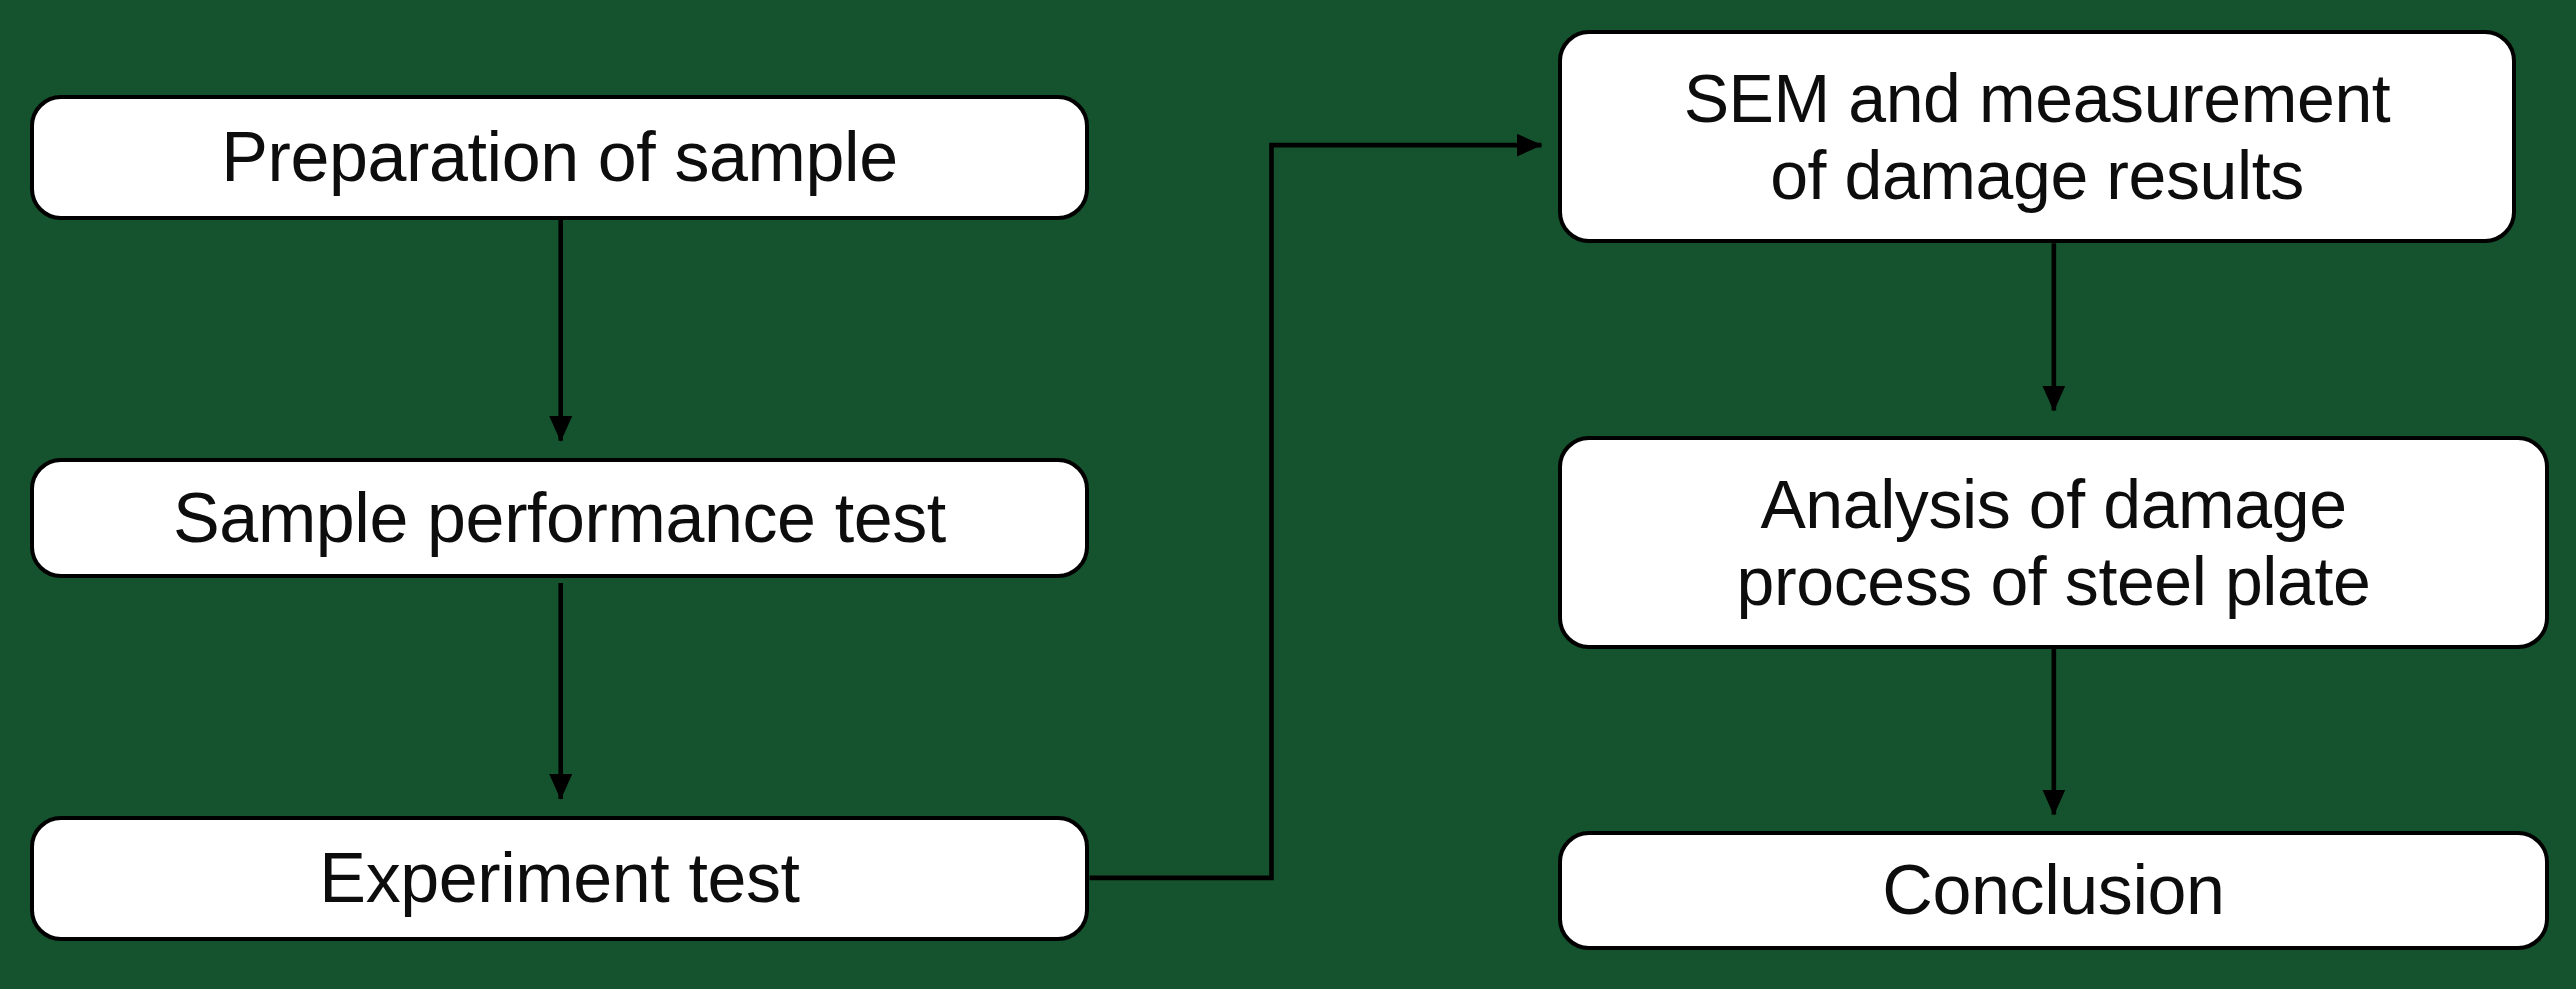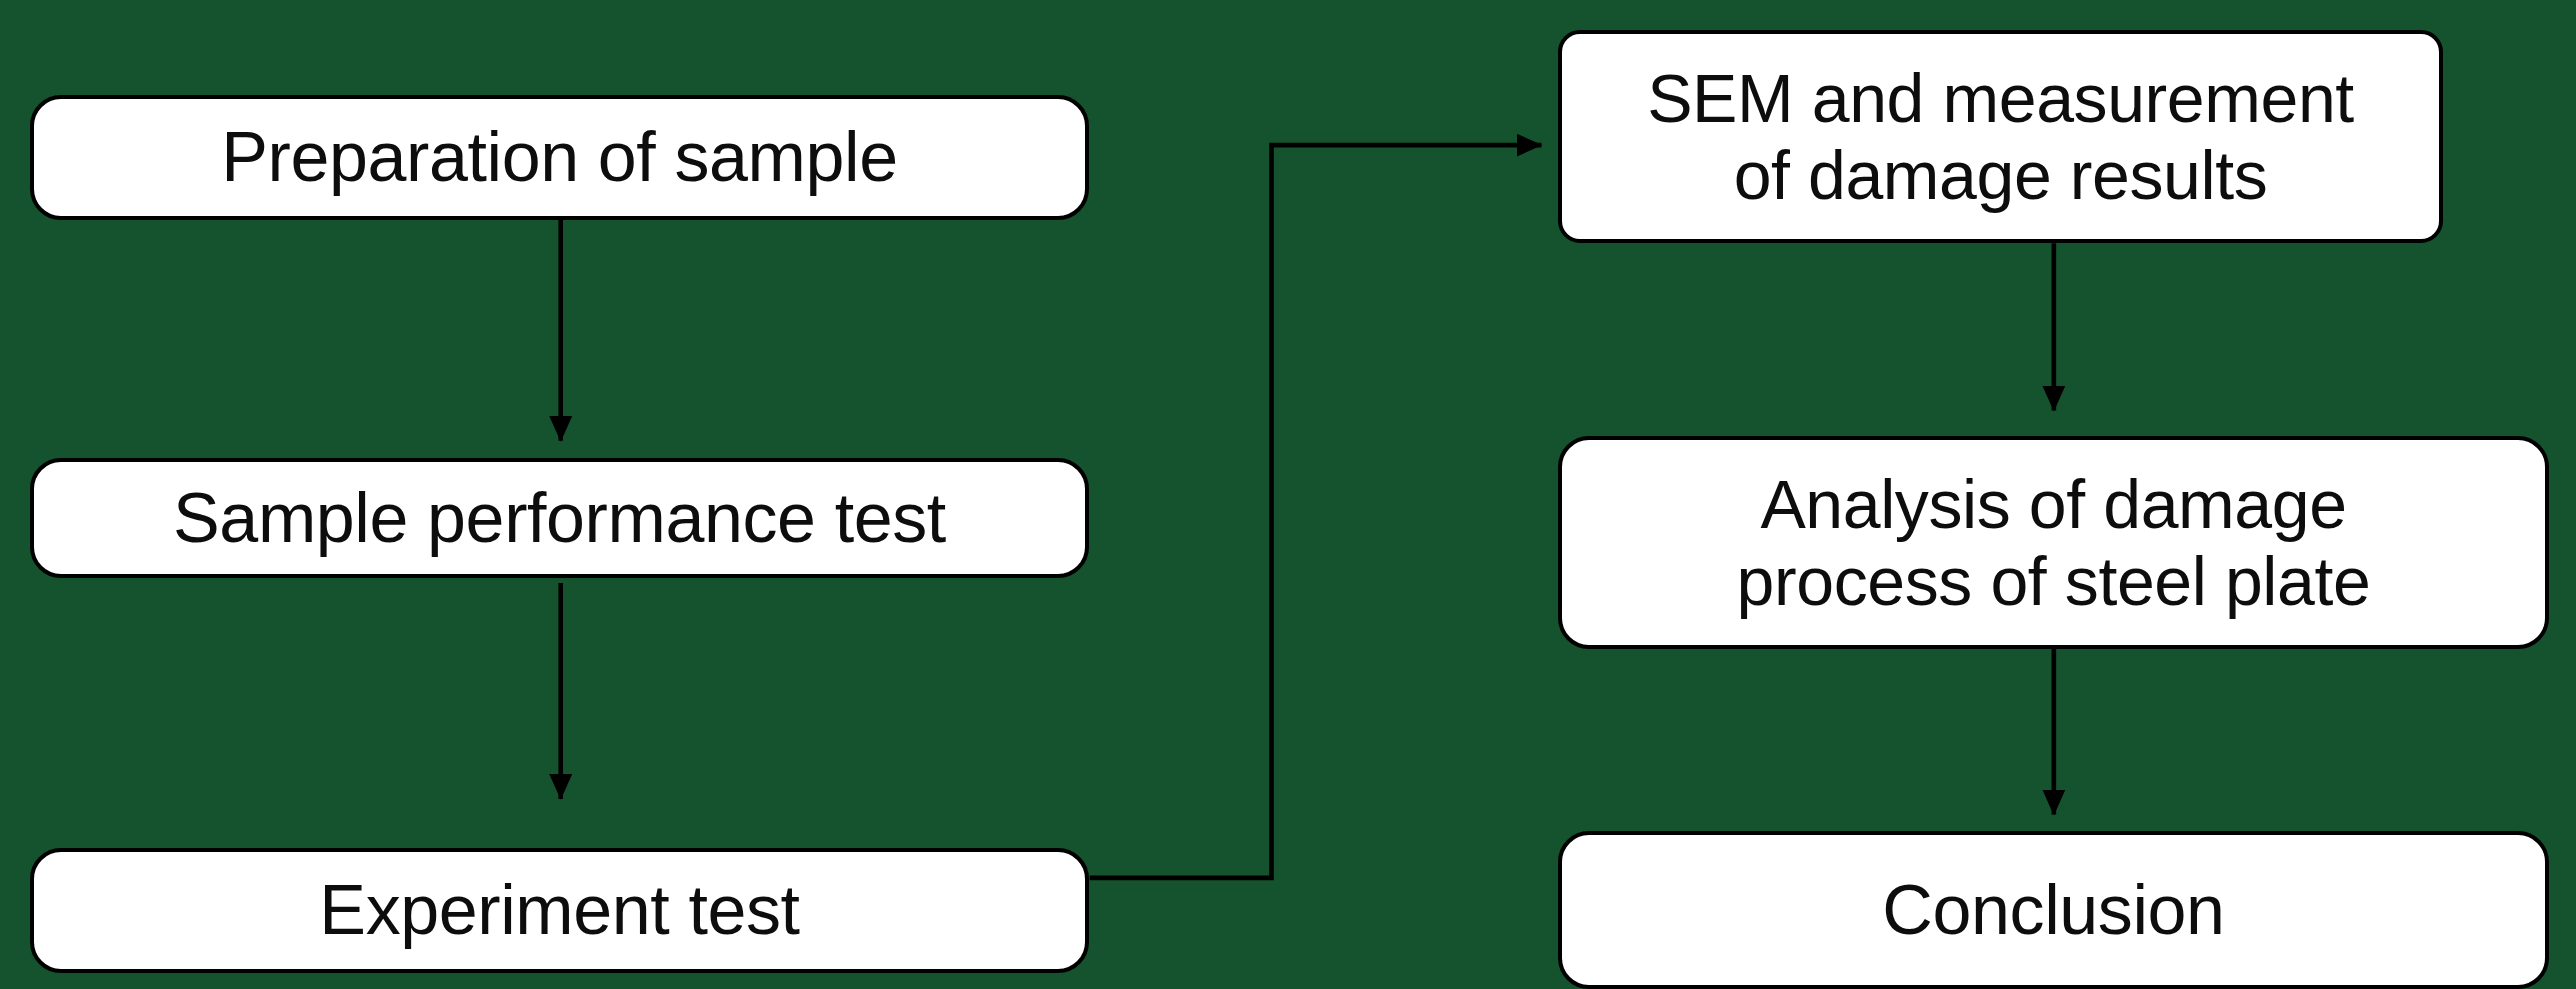--- a/index.html
+++ b/index.html
@@ -38,25 +38,25 @@
     font-family: "Liberation Sans", sans-serif;
     font-weight: 400;
     line-height: 1.12;
     letter-spacing: -0.4px;
     white-space: pre-line;
     padding: 0 9.2px;
   }
   
   #node-prep      { left: 30px;  top: 95px; width: 1059px; height: 125px; }
   #node-perf      { left: 30px;  top: 458px; width: 1059px; height: 120px; }
-  #node-exp       { left: 30px;  top: 816px; width: 1059px; height: 125px; margin-top: 32px; }
+  #node-exp       { left: 30px;  top: 816px; width: 1059px; height: 125px; }
   
-  #node-sem       { left: 1558px; top: 30px;  width: 885px; height: 213px; border-radius: 22px; }
+  #node-sem       { left: 1558px; top: 30px;  width: 958px; height: 213px; }
   #node-analysis  { left: 1558px; top: 436px; width: 991px; height: 213px; }
-  #node-conclusion{ left: 1558px; top: 831px; width: 991px; height: 158px; }
+  #node-conclusion{ left: 1558px; top: 831px; width: 991px; height: 119px; }
 
   #node-prep .node-label,
   #node-perf .node-label,
   #node-exp .node-label,
   #node-conclusion .node-label { font-size: 70px; }
 
   #node-sem .node-label,
   #node-analysis .node-label { font-size: 68px; }
 </style>
 </head>

